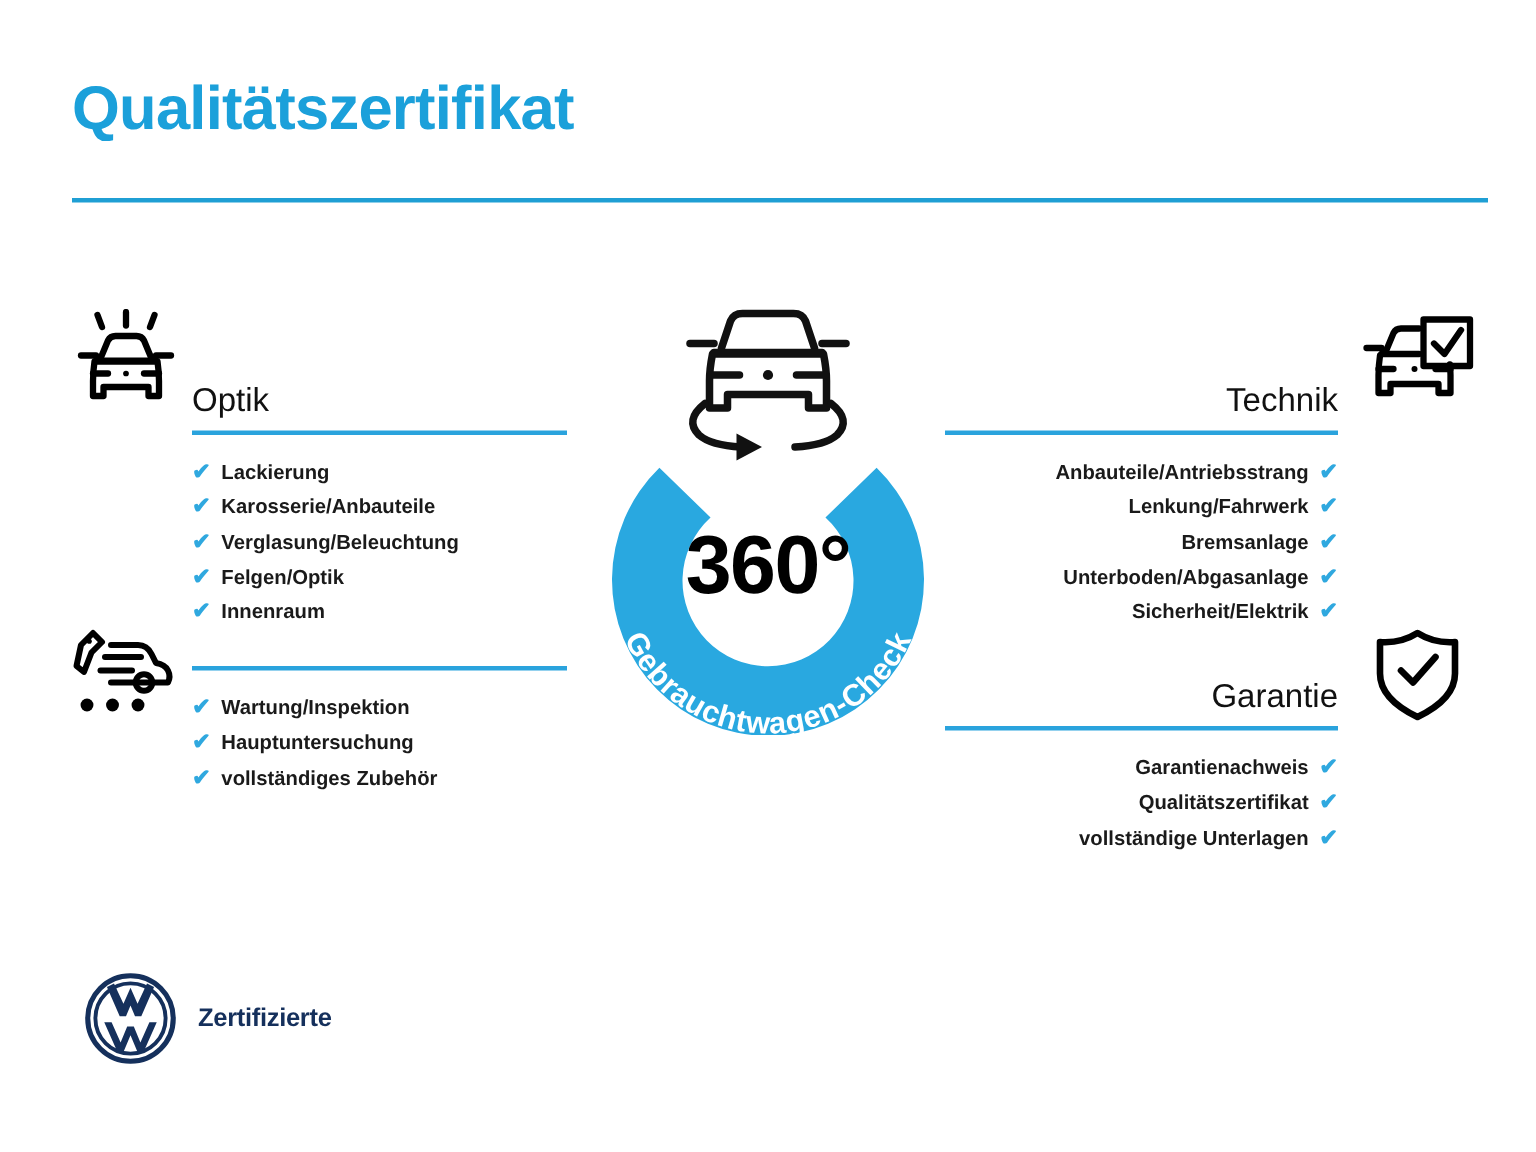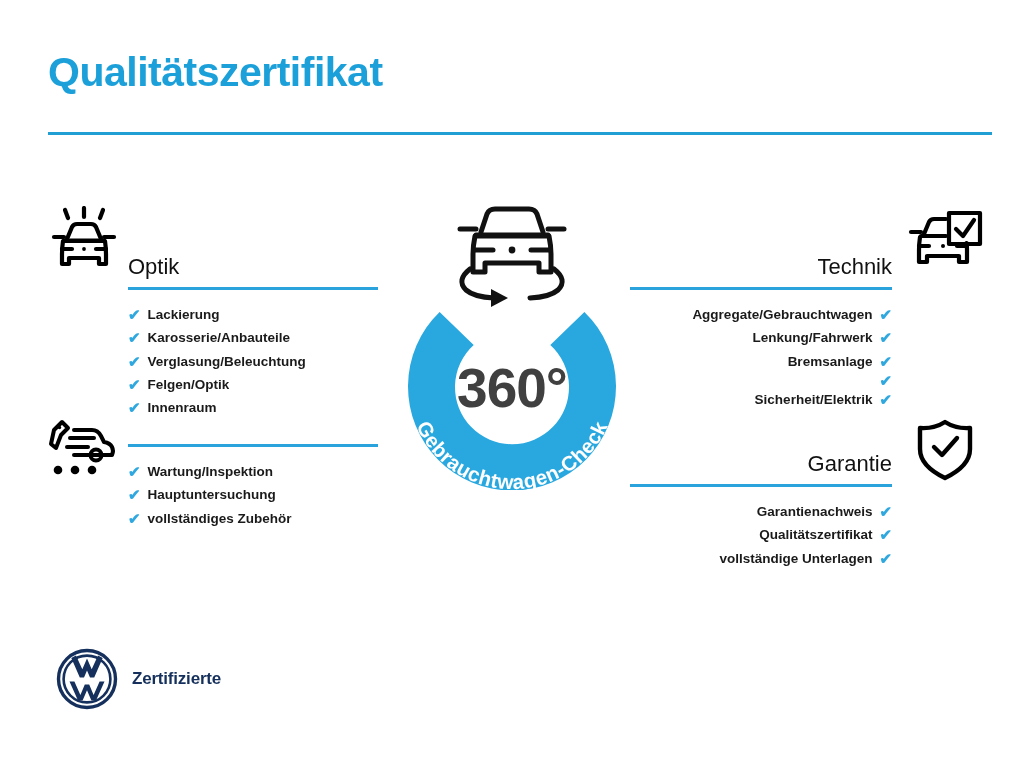--- a/index.html
+++ b/index.html
@@ -100,29 +100,29 @@
   #center-badge {
     position: absolute;
     left: 378px;
     top: 190px;
     width: 268px;
     height: 300px;
   }
   #badge-360 {
     position: absolute;
     left: 0;
-    top: 95px;
+    top: 83px;
     width: 268px;
     height: 205px;
     display: flex;
     align-items: center;
     justify-content: center;
     font-size: 55px;
     font-weight: bold;
-    color: #404040;
+    color: #000000;
     letter-spacing: -1px;
     pointer-events: none;
   }
 
   
   #footer-logo {
     position: absolute;
     left: 56px;
     top: 648px;
     display: flex;
@@ -234,32 +234,33 @@
   </svg>
 </div>
 
 <div class="section col-right" style="left:630px; top:238px; width:262px;">
   <div class="section-head">
     <span class="section-title">Technik</span>
   </div>
   <div class="section-rule"></div>
   <ul class="check-list">
     <li>
-        <span>Aggregate/Gebrauchtwagen</span>
+        <span>Anbauteile/Antriebsstrang</span>
         <span class="chk">✔</span>
       </li>
     <li>
         <span>Lenkung/Fahrwerk</span>
         <span class="chk">✔</span>
       </li>
     <li>
         <span>Bremsanlage</span>
         <span class="chk">✔</span>
       </li>
     <li>
+        <span>Unterboden/Abgasanlage</span>
         <span class="chk">✔</span>
       </li>
     <li>
         <span>Sicherheit/Elektrik</span>
         <span class="chk">✔</span>
       </li>
   </ul>
 </div>
 
 <div class="icon-box" style="left:912px; top:418px;">

